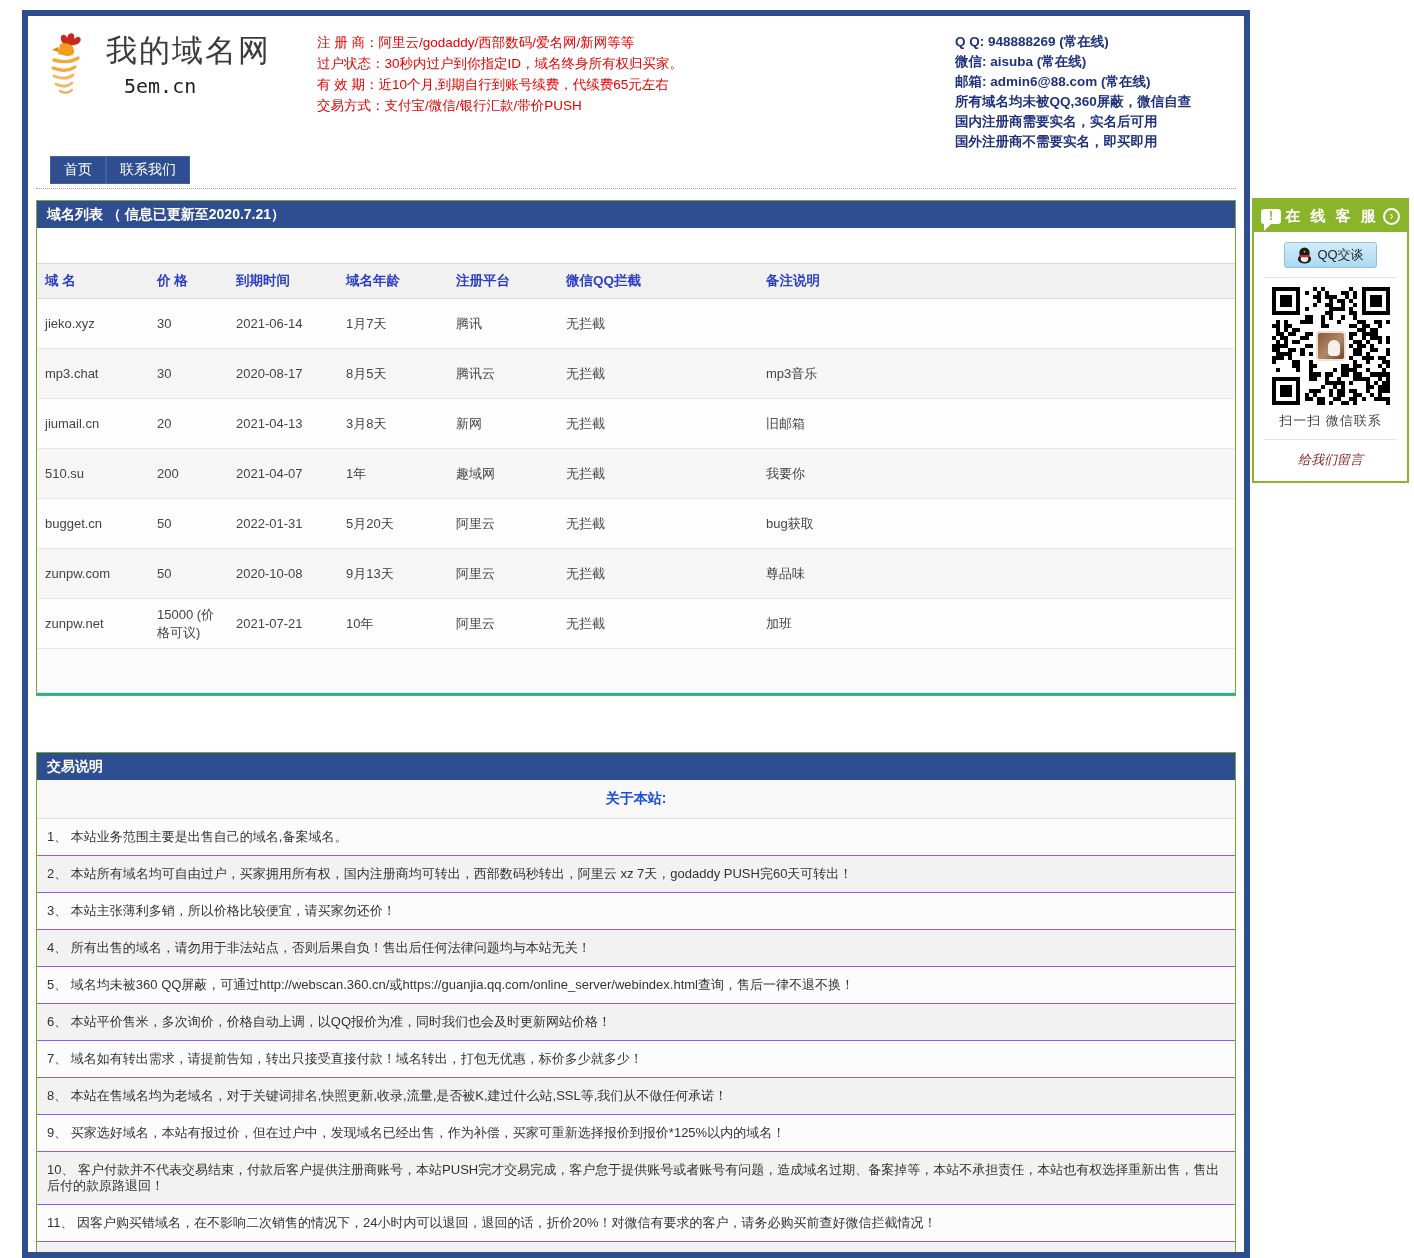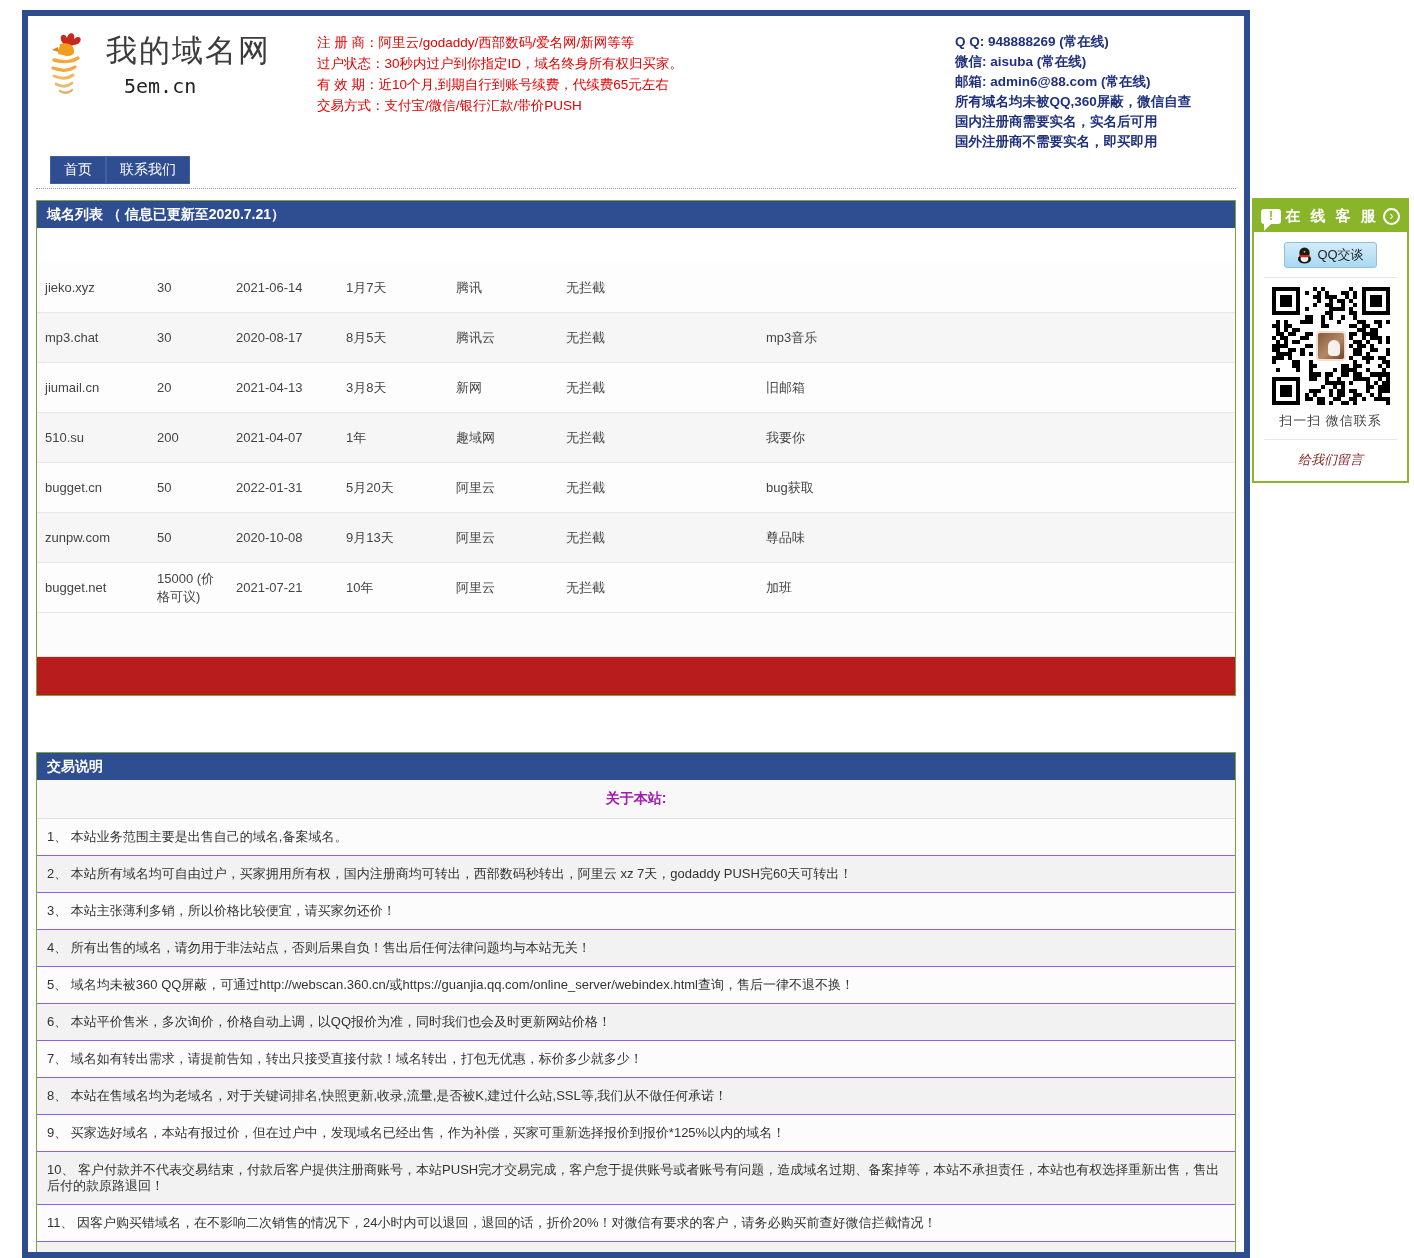--- a/index.html
+++ b/index.html
@@ -23,37 +23,37 @@
   .nav { position:absolute; left:22px; top:140px; }
   .nav-btn { display:inline-block; background:#2f4e92; color:#fff; font-size:14px;
              padding:4px 13px; border:1px solid #44609f; cursor:pointer; }
 
   .dotted { position:absolute; left:8px; top:172px; width:1200px; border-top:1px dotted #9a9a9a; }
 
   
   .panel-bar { background:#2f4e92; color:#fff; font-weight:bold; font-size:14px;
                padding:5px 10px; height:27px; }
   .domain-box { position:absolute; left:8px; top:184px; width:1200px; height:496px;
-                border:1px solid #79a637; background:#b91c1c; }
+                border:1px solid #79a637; background:#14b8a6; }
   .domain-gap { height:35px; background:#fff; }
 
   .trow { display:flex; align-items:center; width:100%; }
   .thead-row { background:#f1f1f1; border-top:1px solid #d9d9d9; border-bottom:1px solid #d9d9d9;
                height:36px; color:#2c3ec8; font-weight:bold; font-size:13.5px; }
   .drow { min-height:50px; font-size:13px; color:#444; border-bottom:1px solid #e6e6e6; background:#fdfdfd; }
   .drow:nth-child(even) { background:#f6f6f6; }
   .cell { padding:4px 8px; }
   .c0 { width:112px; } .c1 { width:79px; } .c2 { width:110px; } .c3 { width:110px; }
   .c4 { width:110px; } .c5 { width:200px; } .c6 { flex:1; }
   .domain-filler { height:44px; border-bottom:1px solid #e6e6e6; background:#fcfcfc; }
 
   
   .notes-box { position:absolute; left:8px; top:736px; width:1200px;
                border:1px solid #79a637; background:#fff; }
-  .about-row { text-align:center; font-weight:bold; font-size:14px; color:#a21caf;
+  .about-row { text-align:center; font-weight:bold; font-size:14px; color:#1d4ed8;
                padding:10px 0; background:#f8f8f8; border-bottom:1px solid #e0e0e0; }
   .note-row { font-size:13px; color:#333; line-height:16px; padding:10px 10px;
               border-bottom:1px solid #8b5cf6; background:#fcfcfc; }
   .note-row:nth-child(even) { background:#f2f2f2; }
 
   
   .sidebar { position:absolute; left:1252px; top:198px; width:157px;
              border:2px solid #8ab42a; background:#fff; }
   .sb-head { height:32px; background:#8ab42a; display:flex; align-items:center; padding:0 7px; }
   .sb-bubble { position:relative; width:20px; height:15px; background:#fff; border-radius:3px;
@@ -113,20 +113,29 @@
       <div>国外注册商不需要实名，即买即用</div>
     </div>
 
   <div class="nav" id="nav"><span class="nav-btn">首页</span><span class="nav-btn">联系我们</span></div>
 
   <div class="dotted"></div>
 
   <div class="domain-box">
     <div class="panel-bar">域名列表 （ 信息已更新至2020.7.21）</div>
     <div class="domain-gap"></div>
+    <div class="trow thead-row" id="thead">
+        <div class="cell c0">域 名</div>
+        <div class="cell c1">价 格</div>
+        <div class="cell c2">到期时间</div>
+        <div class="cell c3">域名年龄</div>
+        <div class="cell c4">注册平台</div>
+        <div class="cell c5">微信QQ拦截</div>
+        <div class="cell c6">备注说明</div>
+      </div>
     <div id="tbody">
         <div class="trow drow">
           <div class="cell c0">jieko.xyz</div>
           <div class="cell c1">30</div>
           <div class="cell c2">2021-06-14</div>
           <div class="cell c3">1月7天</div>
           <div class="cell c4">腾讯</div>
           <div class="cell c5">无拦截</div>
         </div>
         <div class="trow drow">
@@ -168,21 +177,21 @@
         <div class="trow drow">
           <div class="cell c0">zunpw.com</div>
           <div class="cell c1">50</div>
           <div class="cell c2">2020-10-08</div>
           <div class="cell c3">9月13天</div>
           <div class="cell c4">阿里云</div>
           <div class="cell c5">无拦截</div>
           <div class="cell c6">尊品味</div>
         </div>
         <div class="trow drow">
-          <div class="cell c0">bugget.net</div>
+          <div class="cell c0">zunpw.net</div>
           <div class="cell c1">15000 (价格可议)</div>
           <div class="cell c2">2021-07-21</div>
           <div class="cell c3">10年</div>
           <div class="cell c4">阿里云</div>
           <div class="cell c5">无拦截</div>
           <div class="cell c6">加班</div>
         </div>
       </div>
     <div class="domain-filler"></div>
   </div>

